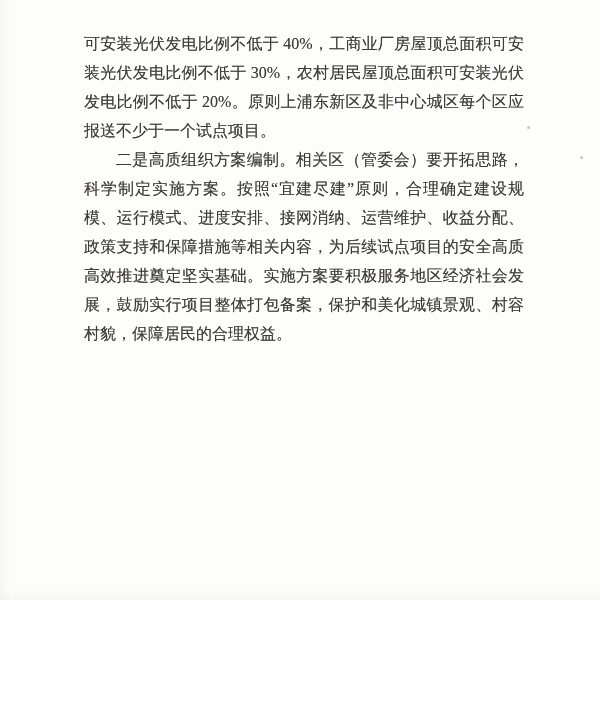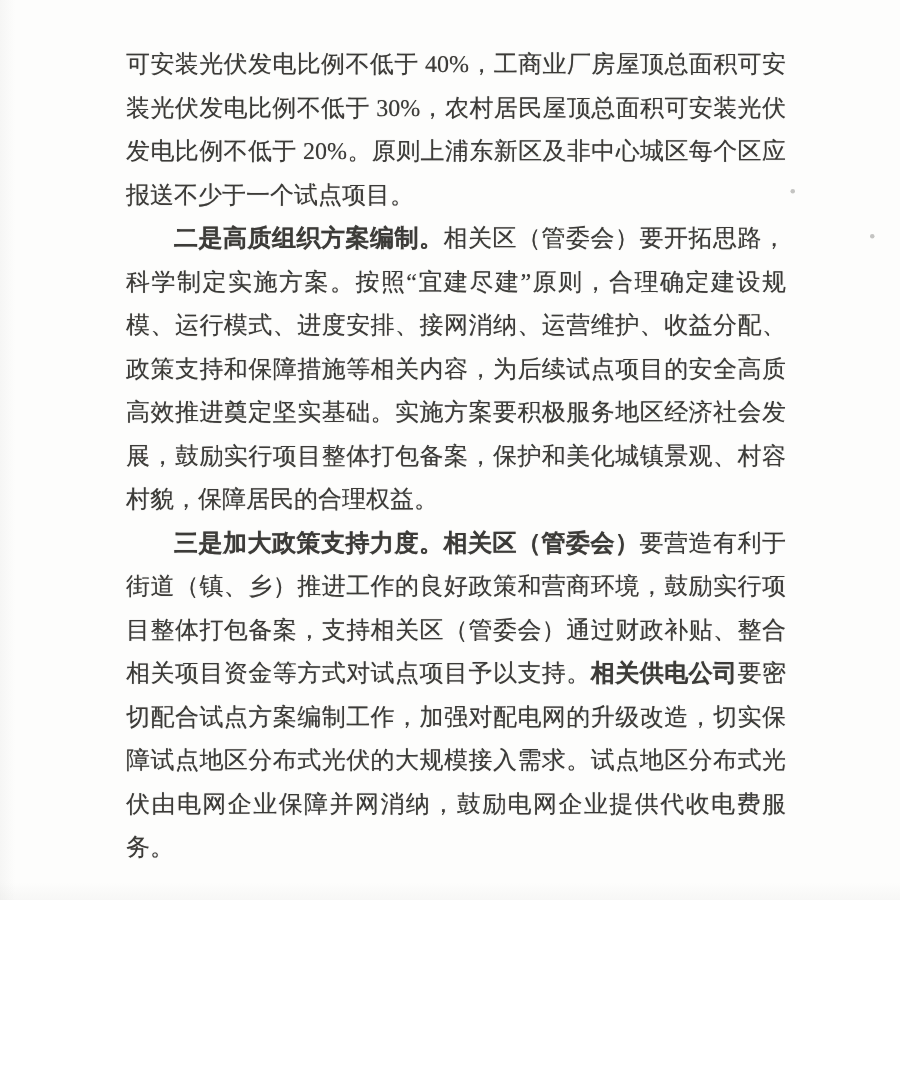--- a/index.html
+++ b/index.html
@@ -30,21 +30,21 @@
     text-shadow: 0 0 0.5px rgba(70,70,66,0.55);
   }
   .para {
     margin: 0;
     padding: 0;
   }
   .para.indent {
     text-indent: 2em;
   }
   .seg.bold {
-    font-weight: 700;
+    font-weight: 400;
   }
   .page-number {
     position: absolute;
     left: 83px;
     top: 684px;
     color: var(--ink, #3c3b38);
     font-size: 15px;
     letter-spacing: 3px;
     text-shadow: 0 0 0.5px rgba(70,70,66,0.55);
   }
@@ -54,18 +54,17 @@
     background: rgba(110,110,108,0.4);
   }
 </style>
 </head>
 <body>
 
 <div class="page">
   <div class="content" id="content">
       <p class="para"><span class="seg">可安装光伏发电比例不低于 40%，工商业厂房屋顶总面积可安装光伏发电比例不低于 30%，农村居民屋顶总面积可安装光伏发电比例不低于 20%。原则上浦东新区及非中心城区每个区应报送不少于一个试点项目。</span></p>
       <p class="para indent"><span class="seg bold">二是高质组织方案编制。</span><span class="seg">相关区（管委会）要开拓思路，科学制定实施方案。按照“宜建尽建”原则，合理确定建设规模、运行模式、进度安排、接网消纳、运营维护、收益分配、政策支持和保障措施等相关内容，为后续试点项目的安全高质高效推进奠定坚实基础。实施方案要积极服务地区经济社会发展，鼓励实行项目整体打包备案，保护和美化城镇景观、村容村貌，保障居民的合理权益。</span></p>
-      <p class="para indent"><span class="seg bold">三是加大政策支持力度。相关区（管委会）</span><span class="seg">要营造有利于街道（镇、乡）推进工作的良好政策和营商环境，鼓励实行项目整体打包备案，支持相关区（管委会）通过财政补贴、整合相关项目资金等方式对试点项目予以支持。</span><span class="seg bold">相关供电公司</span><span class="seg">要密切配合试点方案编制工作，加强对配电网的升级改造，切实保障试点地区分布式光伏的大规模接入需求。试点地区分布式光伏由电网企业保障并网消纳，鼓励电网企业提供代收电费服务。</span></p>
     </div>
   <div class="page-number">- 2 -</div>
   <span class="speck" style="left:527px; top:126px; width:3px; height:3px;"></span>
   <span class="speck" style="left:580px; top:156px; width:3px; height:3px;"></span>
 </div>
 
 </body></html>

